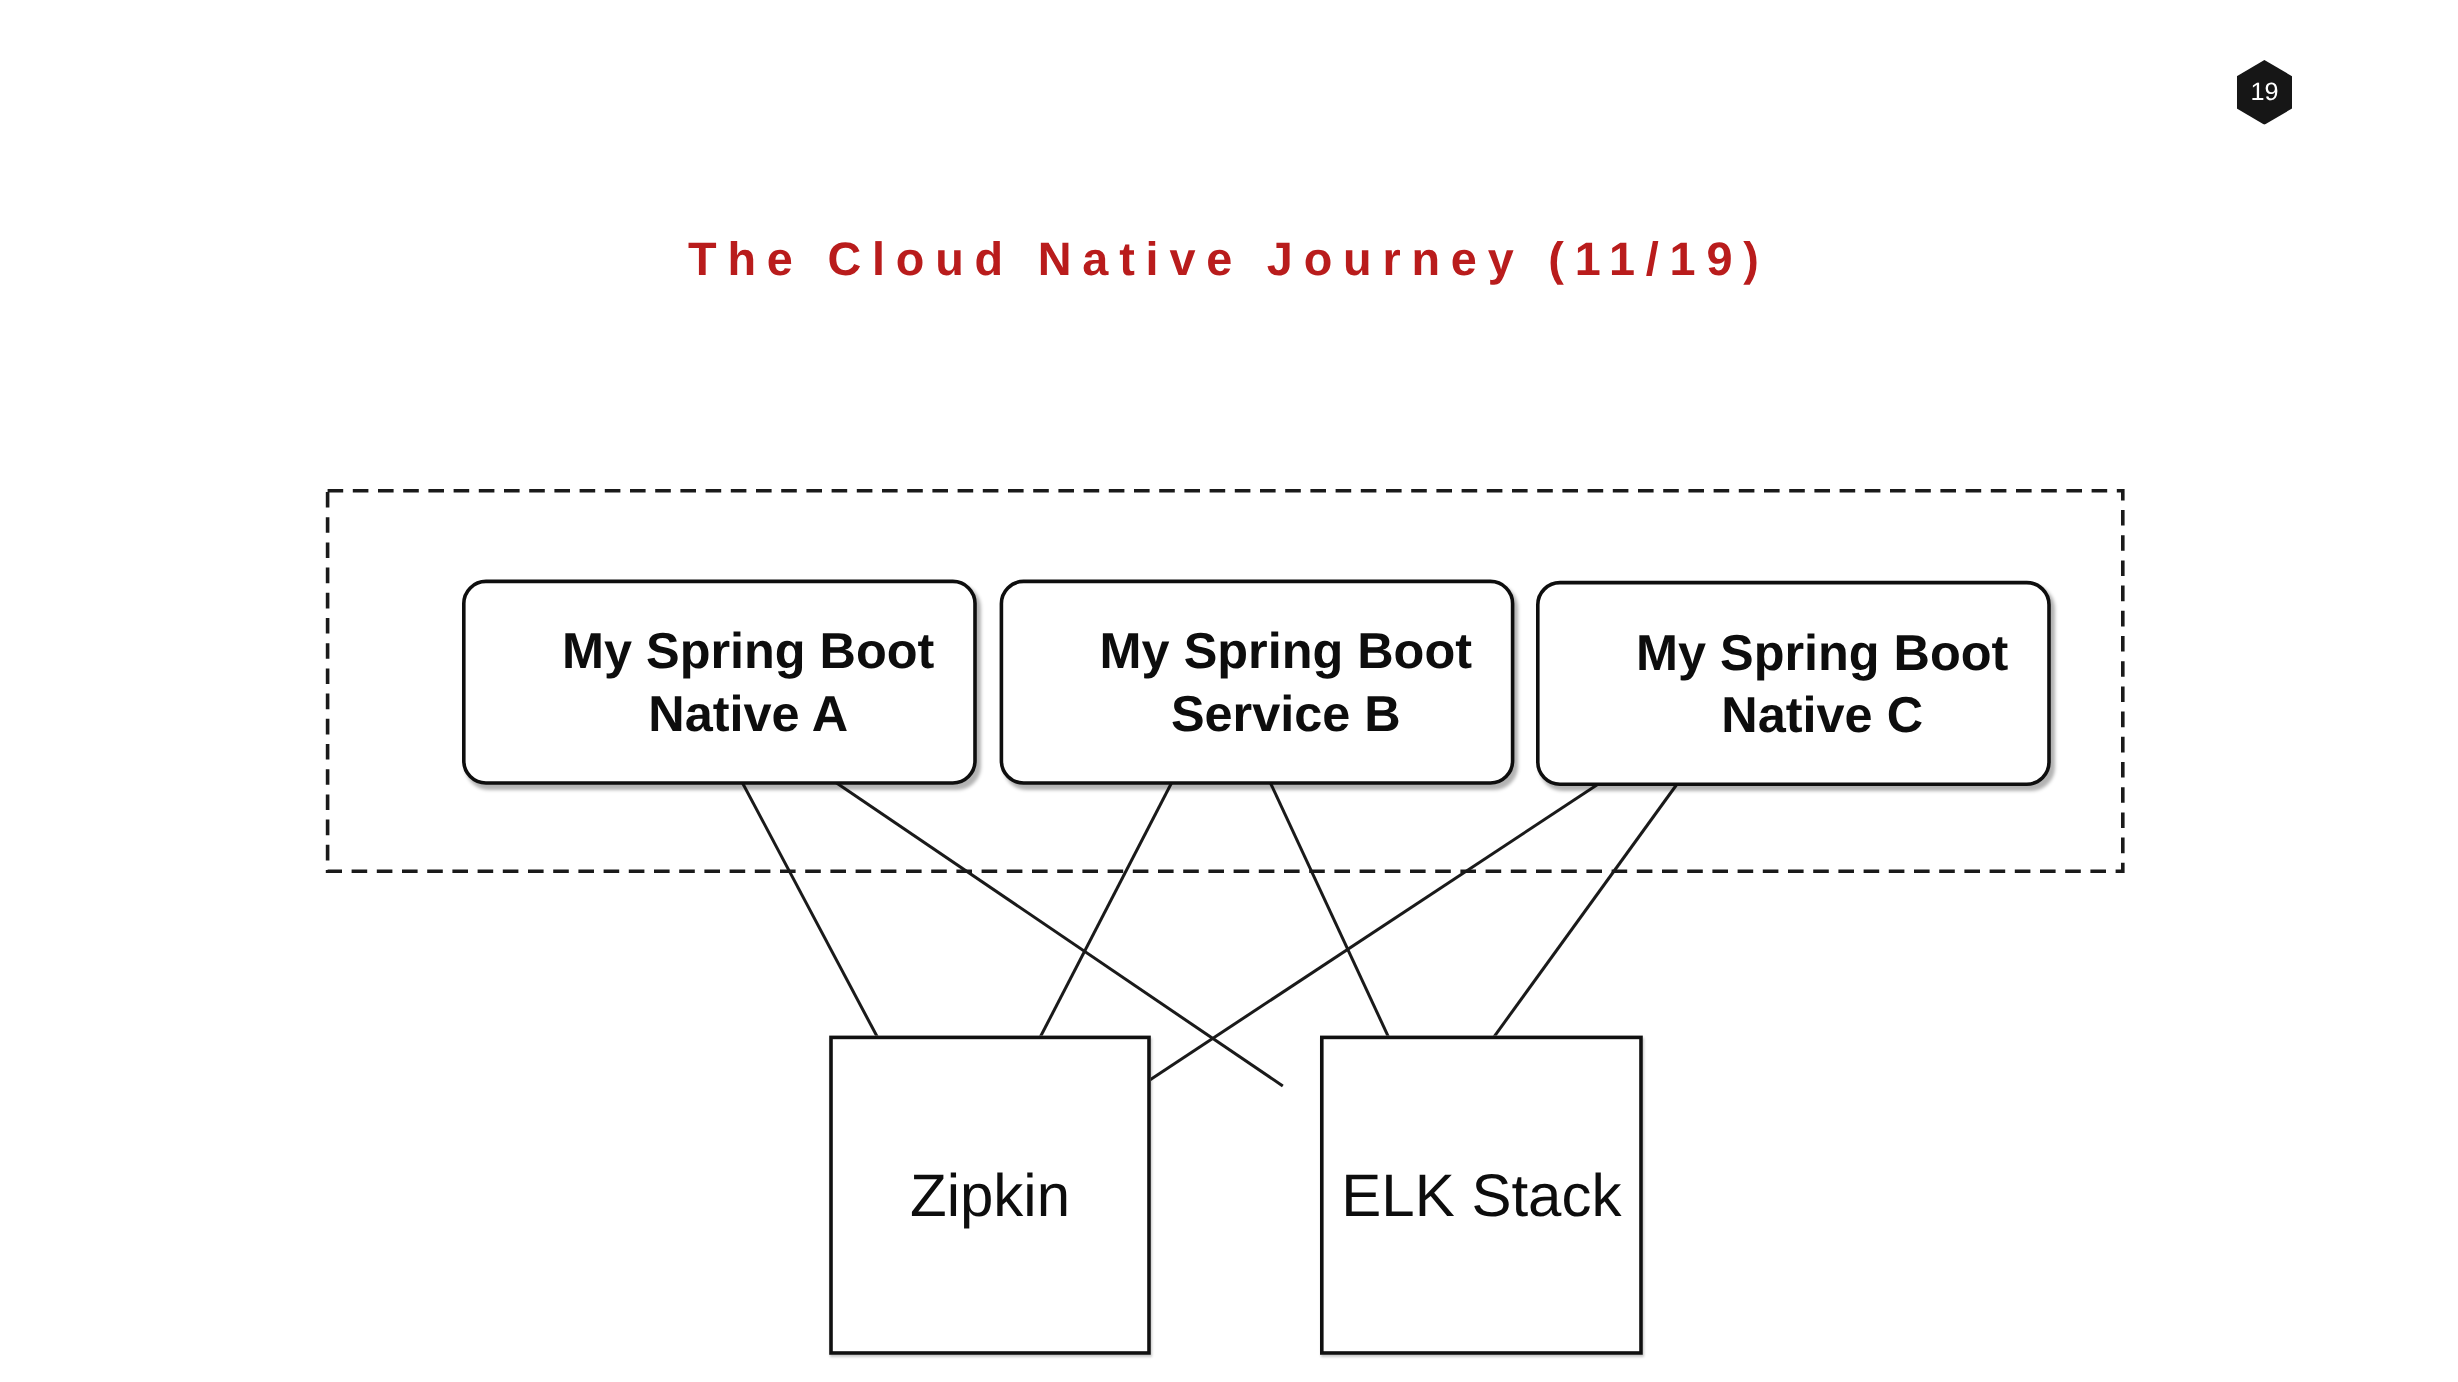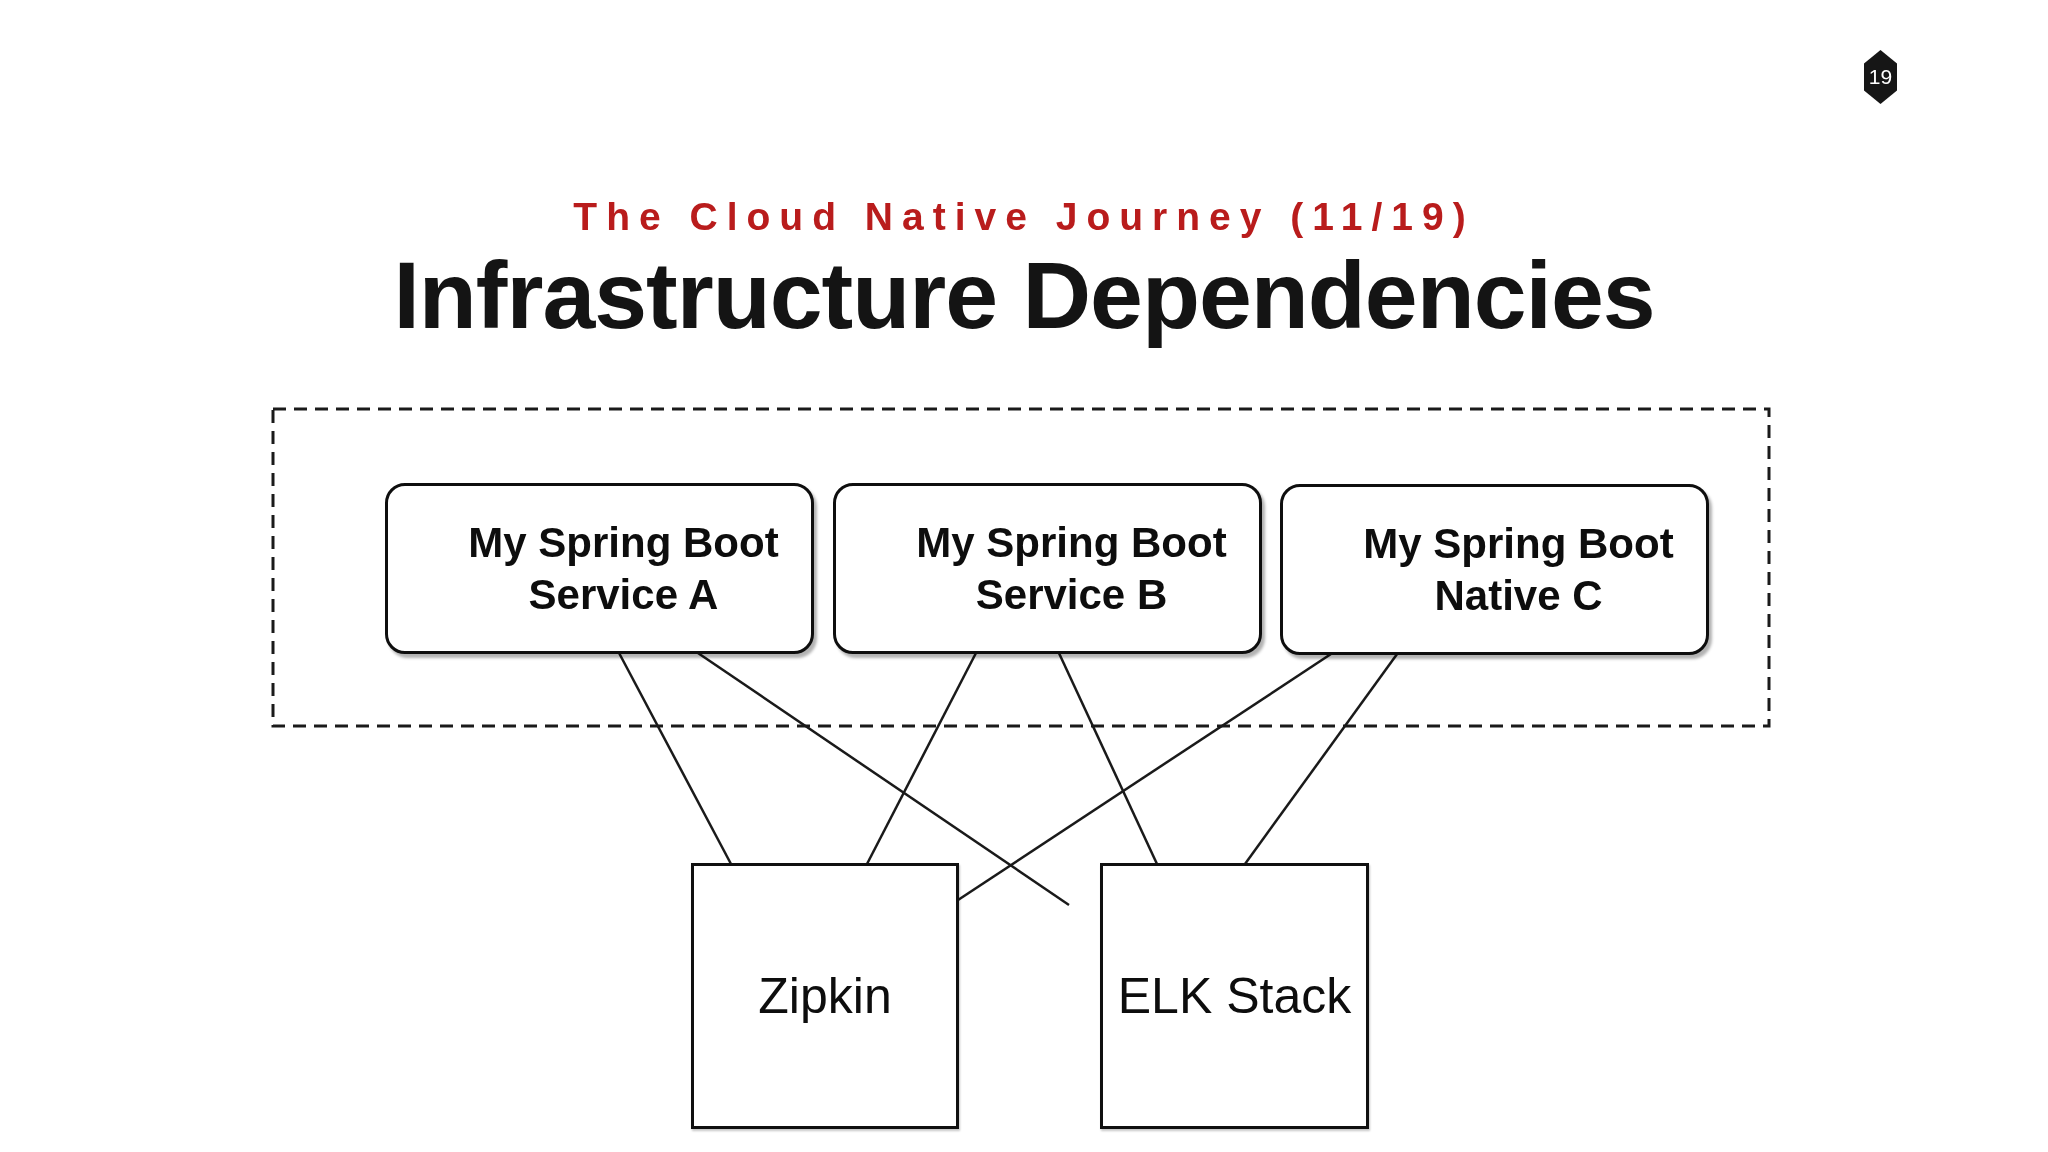--- a/index.html
+++ b/index.html
@@ -15,21 +15,21 @@
     width: 2048px;
     height: 1152px;
     background: #ffffff;
     font-family: "Liberation Sans", sans-serif;
     color: #141414;
   }
   .page-badge {
     position: absolute;
     left: 1864px;
     top: 50px;
-    width: 33px;
+    width: 46px;
     height: 54px;
     background: #161616;
     clip-path: polygon(50% 0%, 100% 25%, 100% 75%, 50% 100%, 0% 75%, 0% 25%);
     display: flex;
     align-items: center;
     justify-content: center;
     color: #ffffff;
     font-size: 21px;
     font-weight: 400;
   }
@@ -108,35 +108,34 @@
 <body>
 
 <div class="slide">
 
   <div class="page-badge">
     <span>19</span>
   </div>
 
   <div class="kicker">The Cloud Native Journey (11/19)</div>
 
-  <div class="title">Infrastructure Dependencies</div>
 
   <svg class="diagram-svg" viewBox="0 0 2048 1152">
     <rect x="273" y="409" width="1496" height="317" fill="none" stroke="#1a1a1a" stroke-width="3" stroke-dasharray="13 8"></rect>
     <line x1="618" y1="651" x2="731" y2="864" stroke="#1a1a1a" stroke-width="2.5"></line>
     <line x1="695" y1="651" x2="1069" y2="905" stroke="#1a1a1a" stroke-width="2.5"></line>
     <line x1="977" y1="651" x2="867" y2="864" stroke="#1a1a1a" stroke-width="2.5"></line>
     <line x1="1058" y1="651" x2="1157" y2="864" stroke="#1a1a1a" stroke-width="2.5"></line>
     <line x1="1337" y1="650" x2="955" y2="902" stroke="#1a1a1a" stroke-width="2.5"></line>
     <line x1="1400" y1="650" x2="1245" y2="864" stroke="#1a1a1a" stroke-width="2.5"></line>
   </svg>
 
   <div class="svc-box svc-a">
     <span>My Spring Boot</span>
-    <span>Service A</span>
+    <span>Native A</span>
   </div>
 
   <div class="svc-box svc-b">
     <span>My Spring Boot</span>
     <span>Service B</span>
   </div>
 
   <div class="svc-box svc-c">
     <span>My Spring Boot</span>
     <span>Native C</span>

